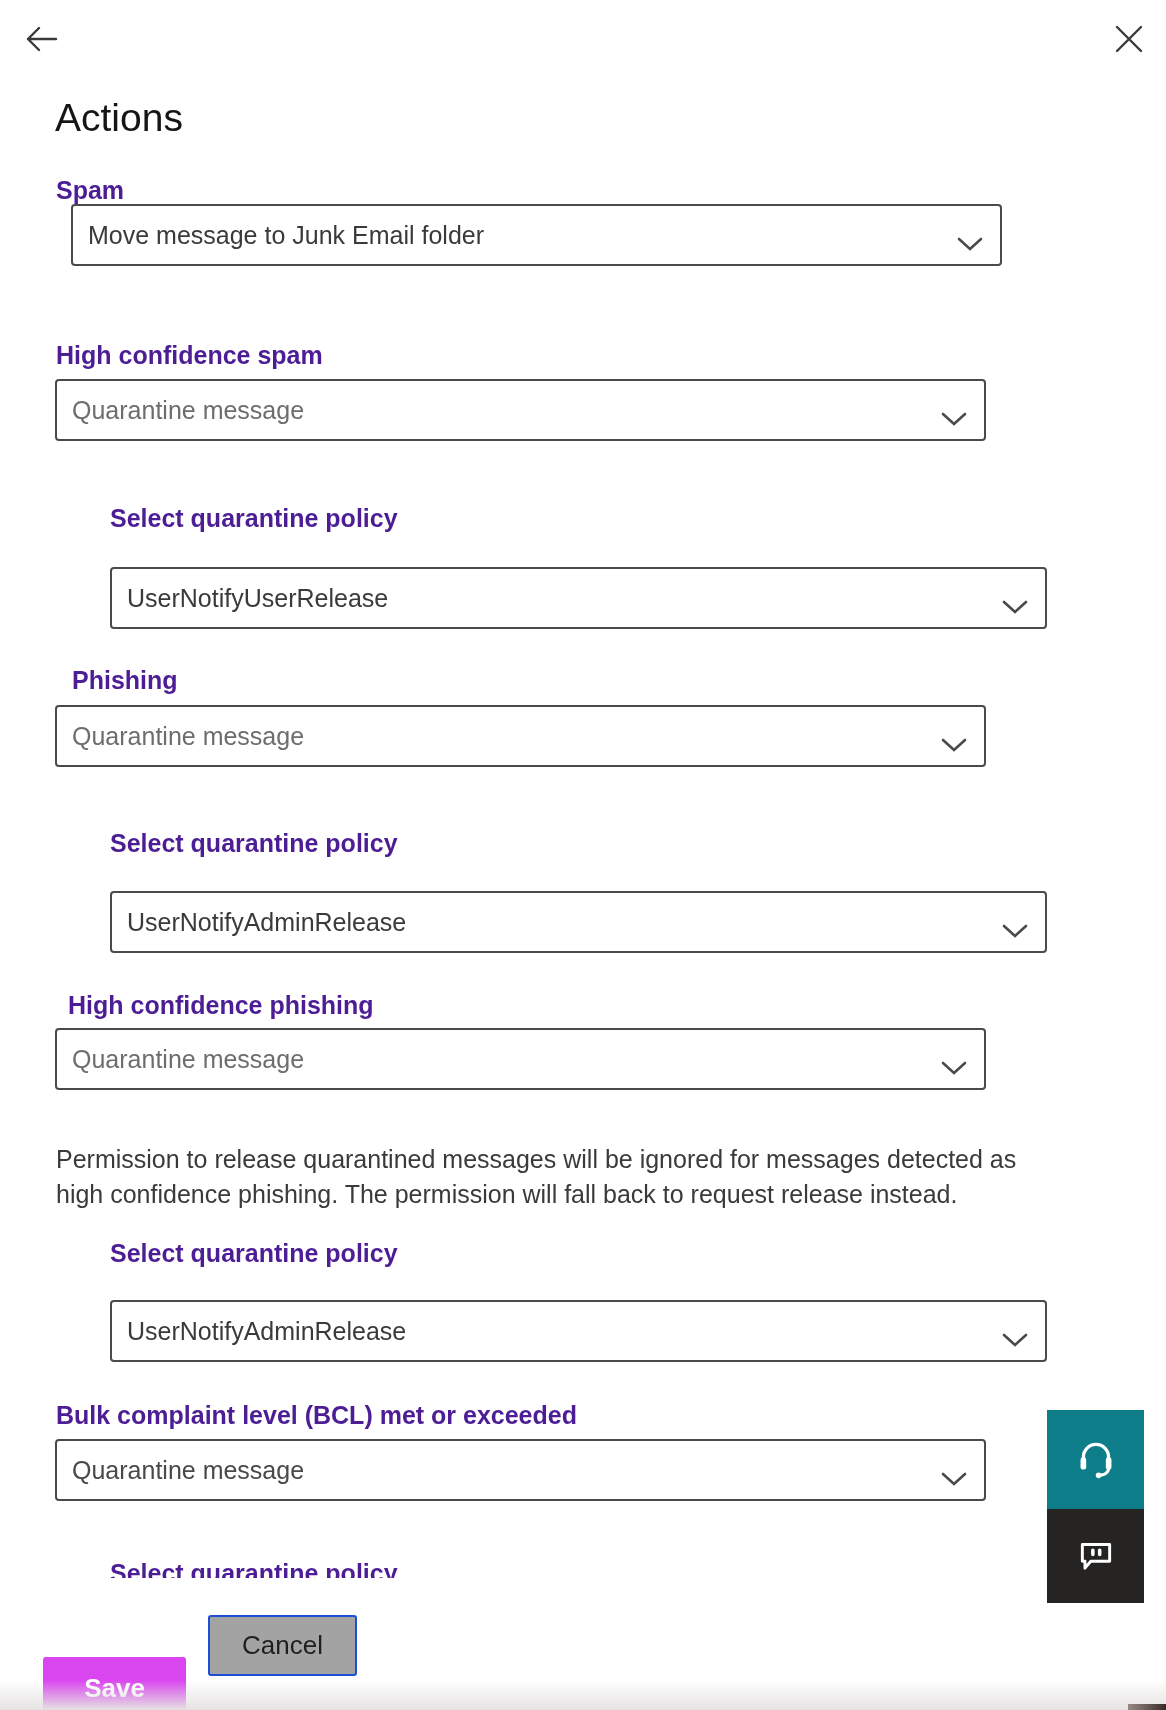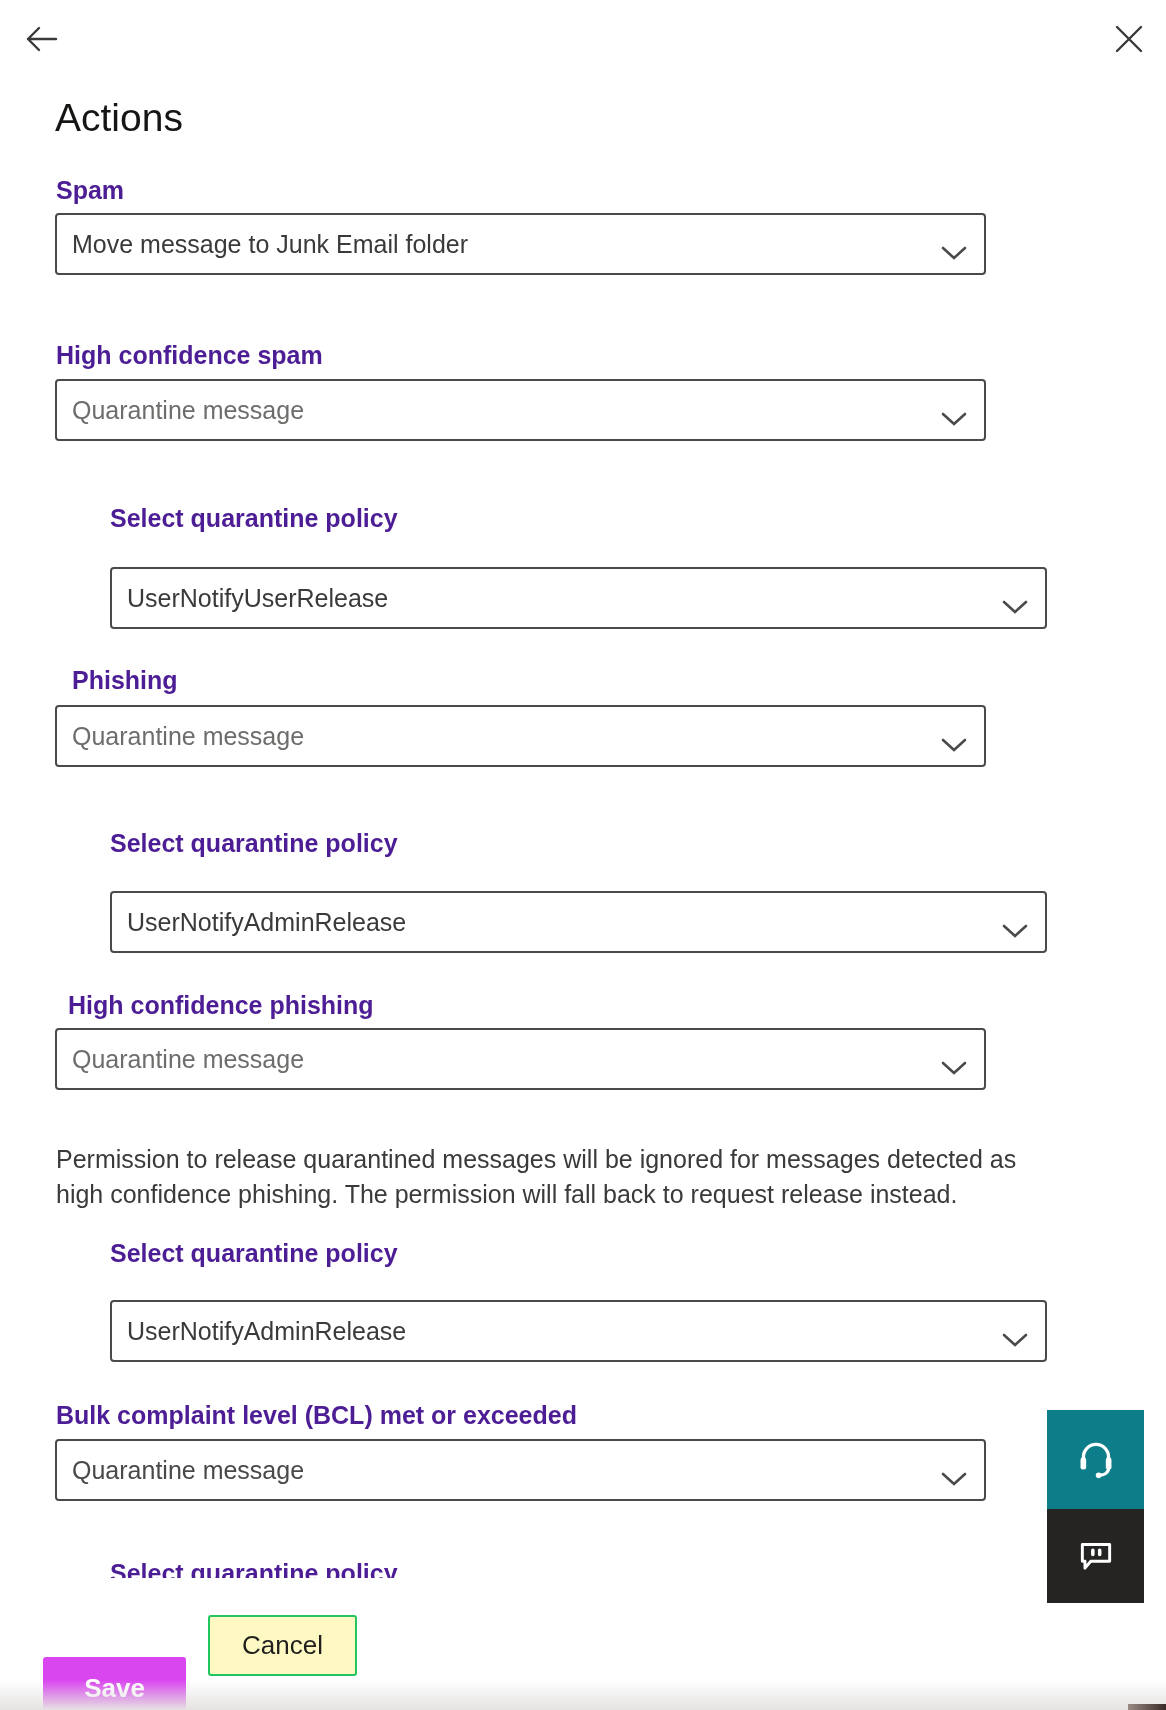--- a/index.html
+++ b/index.html
@@ -21,21 +21,21 @@
   .dd .chev{position:absolute;right:17px;top:50%;margin-top:-7px;}
   .note{position:absolute;left:56px;top:1142px;font-size:25px;line-height:35px;color:#3b3a39;}
   .note div{white-space:nowrap;}
   .clip-label{position:absolute;left:110px;top:1559px;height:19px;overflow:hidden;}
   .clip-label .lbl{position:static;display:block;}
   .btn{
     position:absolute;display:flex;align-items:center;justify-content:center;
     font-family:"Liberation Sans",sans-serif;font-size:26px;border-radius:3px;cursor:pointer;box-sizing:border-box;
   }
   .btn.save{left:43px;top:1613px;width:143px;height:63px;background:#d946ef;color:#ffffff;border:none;font-weight:600;margin-top:44px;}
-  .btn.cancel{left:208px;top:1615px;width:149px;height:61px;background:#fef9c3;color:#201f1e;border:2px solid #22c55e;}
+  .btn.cancel{left:208px;top:1615px;width:149px;height:61px;background:#a3a3a3;color:#201f1e;border:2px solid #1d4ed8;}
   .side-btn{
     position:absolute;left:1047px;width:97px;border:none;display:flex;
     align-items:center;justify-content:center;cursor:pointer;padding:0;
   }
   .side-btn.help{top:1410px;height:99px;background:#0e7d8a;}
   .side-btn.feedback{top:1509px;height:94px;background:#252423;}
   .bottom-fade{
     position:absolute;left:0;top:1680px;width:1166px;height:30px;
     background:linear-gradient(180deg,rgba(235,233,232,0) 0%,#e5e3e2 100%);
   }
@@ -60,21 +60,21 @@
     <span>
       <svg width="32" height="32" viewBox="0 0 32 32">
         <path d="M4 4 L28 28 M28 4 L4 28" fill="none" stroke="#3a3a3a" stroke-width="2.4" stroke-linecap="round"></path>
       </svg>
     </span>
   </button>
 
   <div class="page-title">Actions</div>
 
   <div class="lbl" style="left:56px;top:176px;">Spam</div>
-  <div class="dd main" style="top:213px;">
+  <div class="dd main" style="top:204px;margin-left:16px;">
     <span>Move message to Junk Email folder</span>
     <span class="chev">
       <svg width="26" height="14" viewBox="0 0 26 14">
           <path d="M2 2 L13 12 L24 2" fill="none" stroke="#4a4a48" stroke-width="2.6" stroke-linecap="round"></path>
         </svg>
     </span>
   </div>
 
   <div class="lbl" style="left:56px;top:341px;">High confidence spam</div>
   <div class="dd main muted" style="top:379px;">

